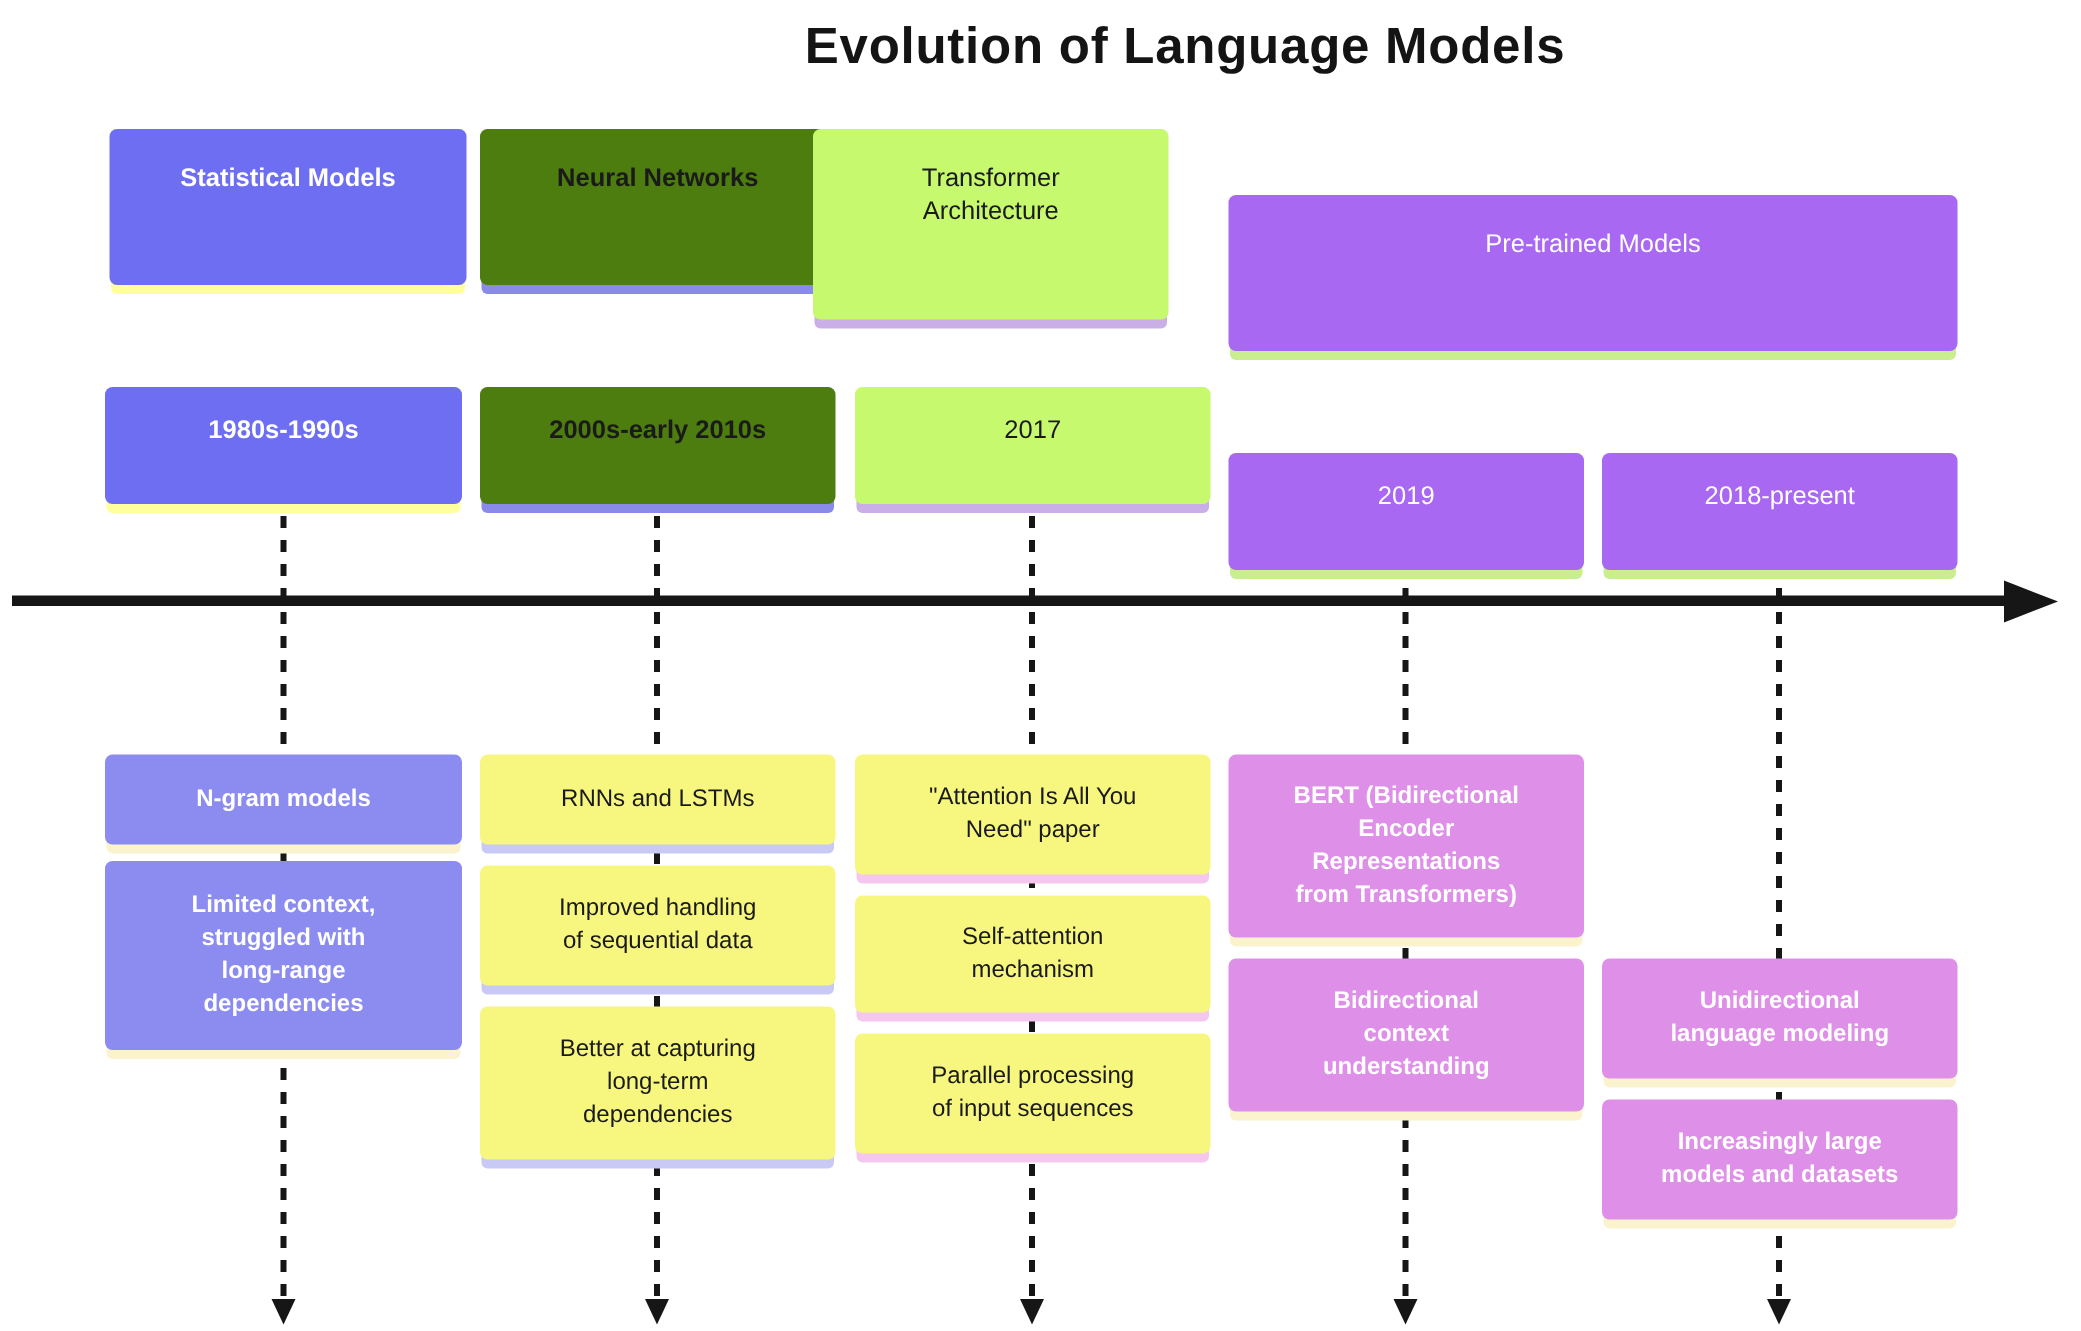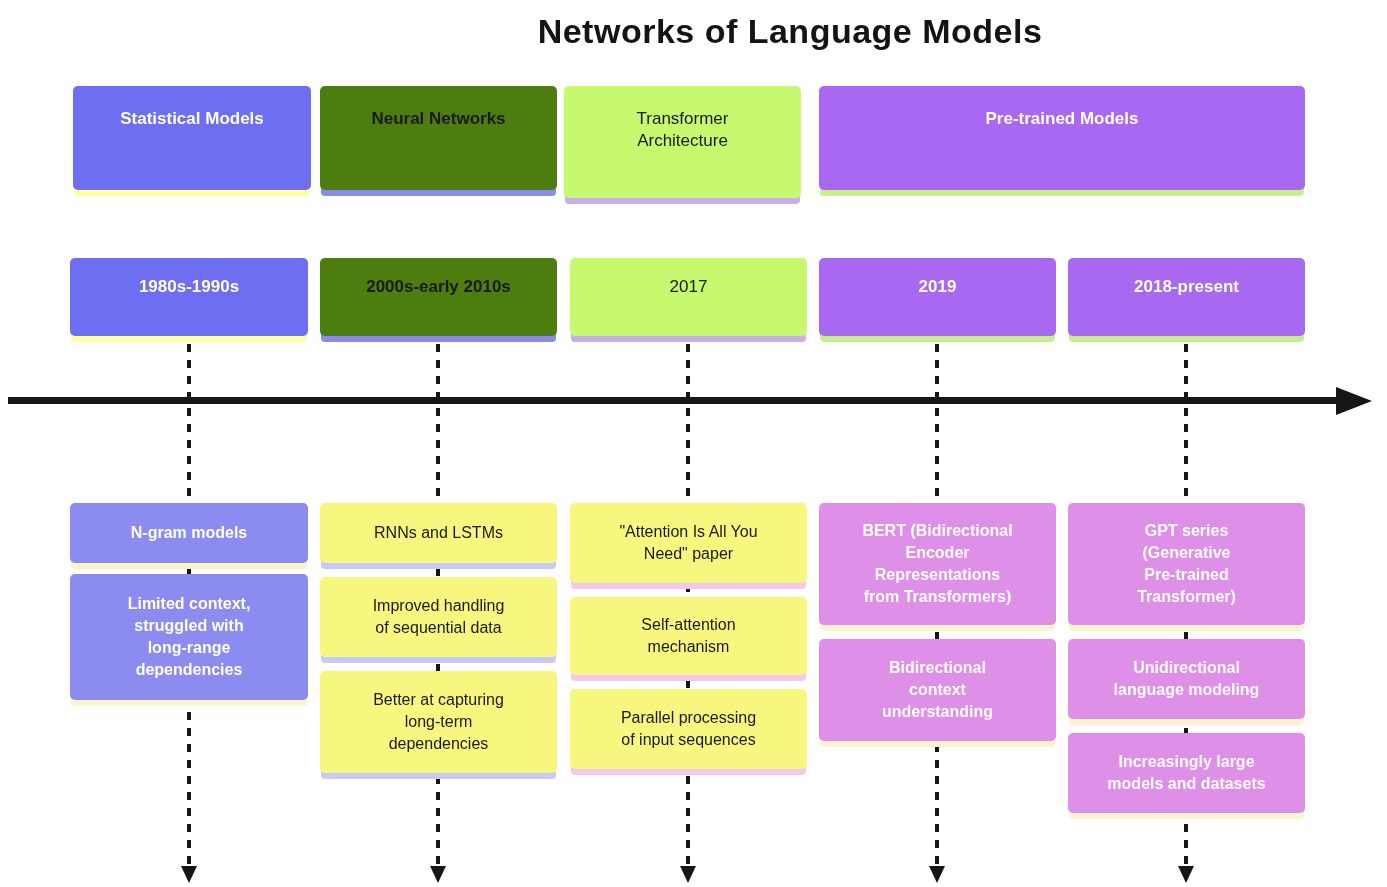--- a/index.html
+++ b/index.html
@@ -28,21 +28,21 @@
   .head{align-items:flex-start;padding-top:22px;font-size:17px;}
   .date{align-items:flex-start;padding-top:18px;font-size:17px;}
   .event{align-items:center;padding:23px 10px;}
   
   .s1h{background:#6E6EF2;color:#fff;font-weight:600;box-shadow:0 7px 0 -1px #FFFF9E;}
   .s1e{background:#8C8CF0;color:#fff;font-weight:600;box-shadow:0 7px 0 -1px #FAF3CE;}
   .s2h{background:#4d7c0f;color:#1a1a1a;font-weight:700;box-shadow:0 7px 0 -1px #8A8AE8;}
   .s2e{background:#F7F780;color:#1a1a1a;font-weight:400;box-shadow:0 7px 0 -1px #C9C9F5;}
   .s3h{background:#C6F96E;color:#1a1a1a;font-weight:400;box-shadow:0 7px 0 -1px #C9AEE8;}
   .s3e{background:#F7F780;color:#1a1a1a;font-weight:400;box-shadow:0 7px 0 -1px #F5C7EE;}
-  .s4h{background:#A868F2;color:#fff;font-weight:700;box-shadow:0 7px 0 -1px #C8EE90;}
+  .s4h{background:#A868F2;color:#fff;font-weight:400;box-shadow:0 7px 0 -1px #C8EE90;margin-top:44px;}
   .s4e{background:#DE8FE8;color:#fff;font-weight:600;box-shadow:0 7px 0 -1px #FAF3CE;}
   
   .dash{
     position:absolute;top:344px;height:524px;width:4px;z-index:1;
     background:repeating-linear-gradient(to bottom,#161616 0 8px,transparent 8px 16px);
   }
   .dash-arrow{
     position:absolute;left:50%;transform:translateX(-50%);
     top:522px;width:0;height:0;
     border-left:8px solid transparent;border-right:8px solid transparent;
@@ -57,21 +57,21 @@
     position:absolute;left:1336px;top:387px;width:0;height:0;z-index:2;
     border-top:14px solid transparent;border-bottom:14px solid transparent;
     border-left:36px solid #161616;
   }
 </style>
 </head>
 <body>
 
 <div class="canvas">
 
-  <h1 class="title">Networks of Language Models</h1>
+  <h1 class="title">Evolution of Language Models</h1>
 
   <div class="dash" style="left:187px">
       <div class="dash-arrow"></div>
     </div>
   <div class="dash" style="left:436px">
       <div class="dash-arrow"></div>
     </div>
   <div class="dash" style="left:686px">
       <div class="dash-arrow"></div>
     </div>
@@ -80,21 +80,21 @@
     </div>
   <div class="dash" style="left:1184px">
       <div class="dash-arrow"></div>
     </div>
 
   <div class="axis-line"></div>
   <div class="axis-arrow"></div>
 
   <div class="box head s1h" style="left:73px;top:86px;width:238px;height:104px">Statistical Models</div>
   <div class="box head s2h" style="left:320px;top:86px;width:237px;height:104px">Neural Networks</div>
-  <div class="box head s3h" style="left:564px;top:86px;width:237px;height:112px">Transformer
+  <div class="box head s3h" style="left:542px;top:86px;width:237px;height:127px">Transformer
 Architecture</div>
   <div class="box head s4h" style="left:819px;top:86px;width:486px;height:104px">Pre-trained Models</div>
 
   <div class="box date s1h" style="left:70px;top:258px;width:238px;height:78px">1980s-1990s</div>
   <div class="box date s2h" style="left:320px;top:258px;width:237px;height:78px">2000s-early 2010s</div>
   <div class="box date s3h" style="left:570px;top:258px;width:237px;height:78px">2017</div>
   <div class="box date s4h" style="left:819px;top:258px;width:237px;height:78px">2019</div>
   <div class="box date s4h" style="left:1068px;top:258px;width:237px;height:78px">2018-present</div>
 
   <div class="box event s1e" style="left:70px;top:503px;width:238px;height:60px">N-gram models</div>
@@ -118,22 +118,18 @@
 of input sequences</div>
 
   <div class="box event s4e" style="left:819px;top:503px;width:237px;height:122px">BERT (Bidirectional
 Encoder
 Representations
 from Transformers)</div>
   <div class="box event s4e" style="left:819px;top:639px;width:237px;height:102px">Bidirectional
 context
 understanding</div>
 
-  <div class="box event s4e" style="left:1068px;top:503px;width:237px;height:122px">GPT series
-(Generative
-Pre-trained
-Transformer)</div>
   <div class="box event s4e" style="left:1068px;top:639px;width:237px;height:80px">Unidirectional
 language modeling</div>
   <div class="box event s4e" style="left:1068px;top:733px;width:237px;height:80px">Increasingly large
 models and datasets</div>
 
 </div>
 
 </body></html>

